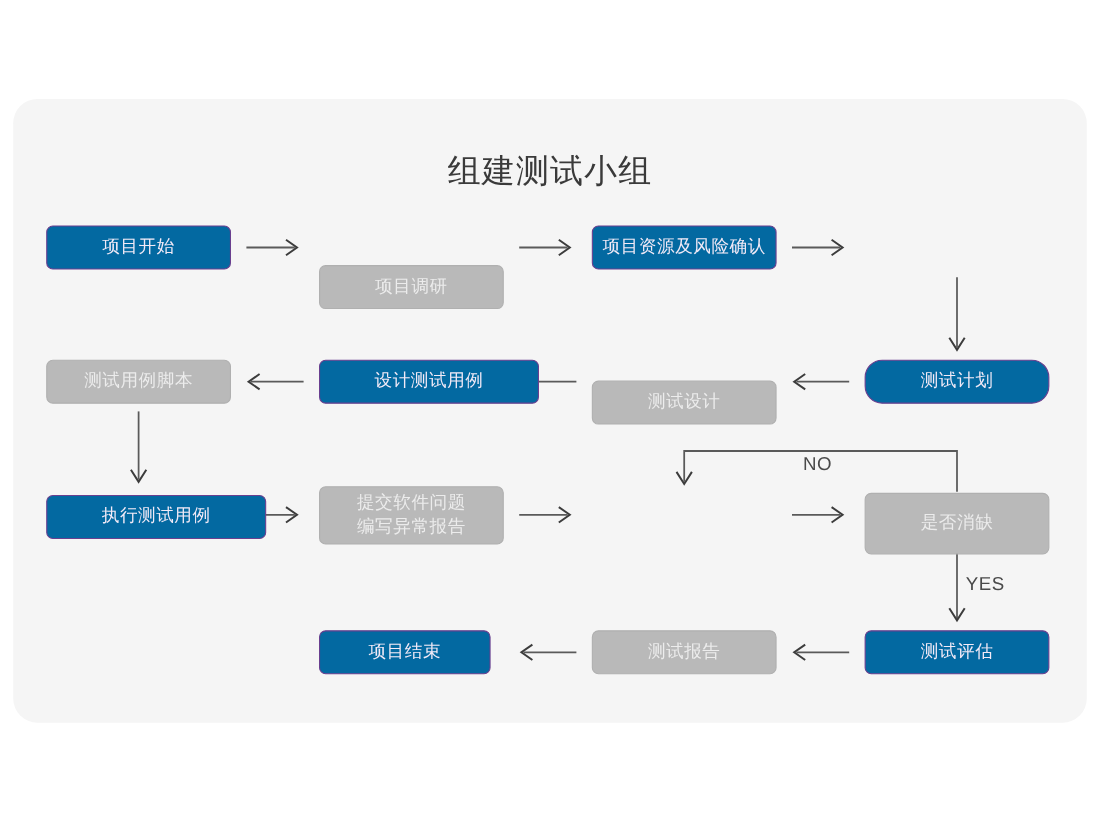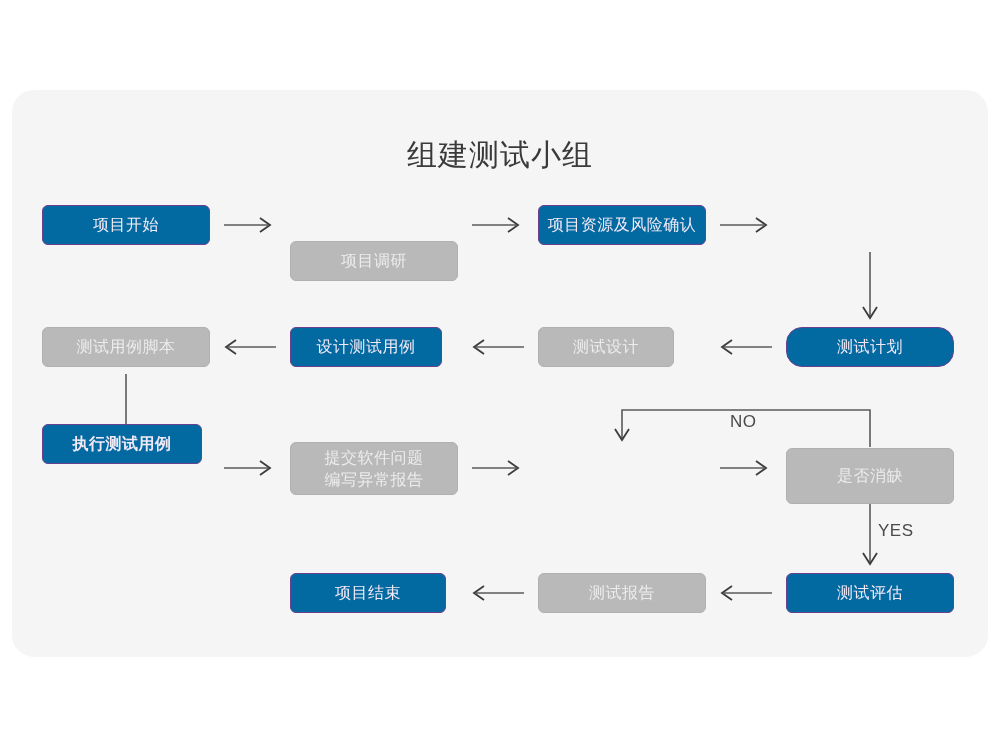--- a/index.html
+++ b/index.html
@@ -172,27 +172,27 @@
 
   <div class="node purple" style="left:42px; top:205px; width:168px; height:40px;">项目开始</div>
 
   <div class="node gray" style="left:290px; top:205px; width:168px; height:40px;margin-top:36px;">项目调研</div>
 
   <div class="node purple" style="left:538px; top:205px; width:168px; height:40px;">项目资源及风险确认</div>
 
 
   <div class="node gray" style="left:42px; top:327px; width:168px; height:40px;">测试用例脚本</div>
 
-  <div class="node purple" style="left:290px; top:327px; width:152px; height:40px;">设计测试用例</div>
-
-  <div class="node gray" style="left:538px; top:327px; width:136px; height:40px;">测试设计</div>
+  <div class="node purple" style="left:290px; top:327px; width:200px; height:40px;">设计测试用例</div>
+
+  <div class="node gray" style="left:538px; top:346px; width:168px; height:40px;">测试设计</div>
 
   <div class="node purple" style="left:786px; top:327px; width:168px; height:40px;border-radius:16px;">测试计划</div>
 
-  <div class="node purple" style="left:42px; top:424px; width:160px; height:40px;font-weight:bold;">执行测试用例</div>
+  <div class="node purple" style="left:42px; top:450px; width:200px; height:40px;">执行测试用例</div>
 
   <div class="node gray" style="left:290px; top:442px; width:168px; height:53px;">提交软件问题
 编写异常报告</div>
 
 
   <div class="node gray" style="left:786px; top:448px; width:168px; height:56px;">是否消缺</div>
 
   <div class="node purple" style="left:290px; top:573px; width:156px; height:40px;">项目结束</div>
 
   <div class="node gray" style="left:538px; top:573px; width:168px; height:40px;">测试报告</div>

